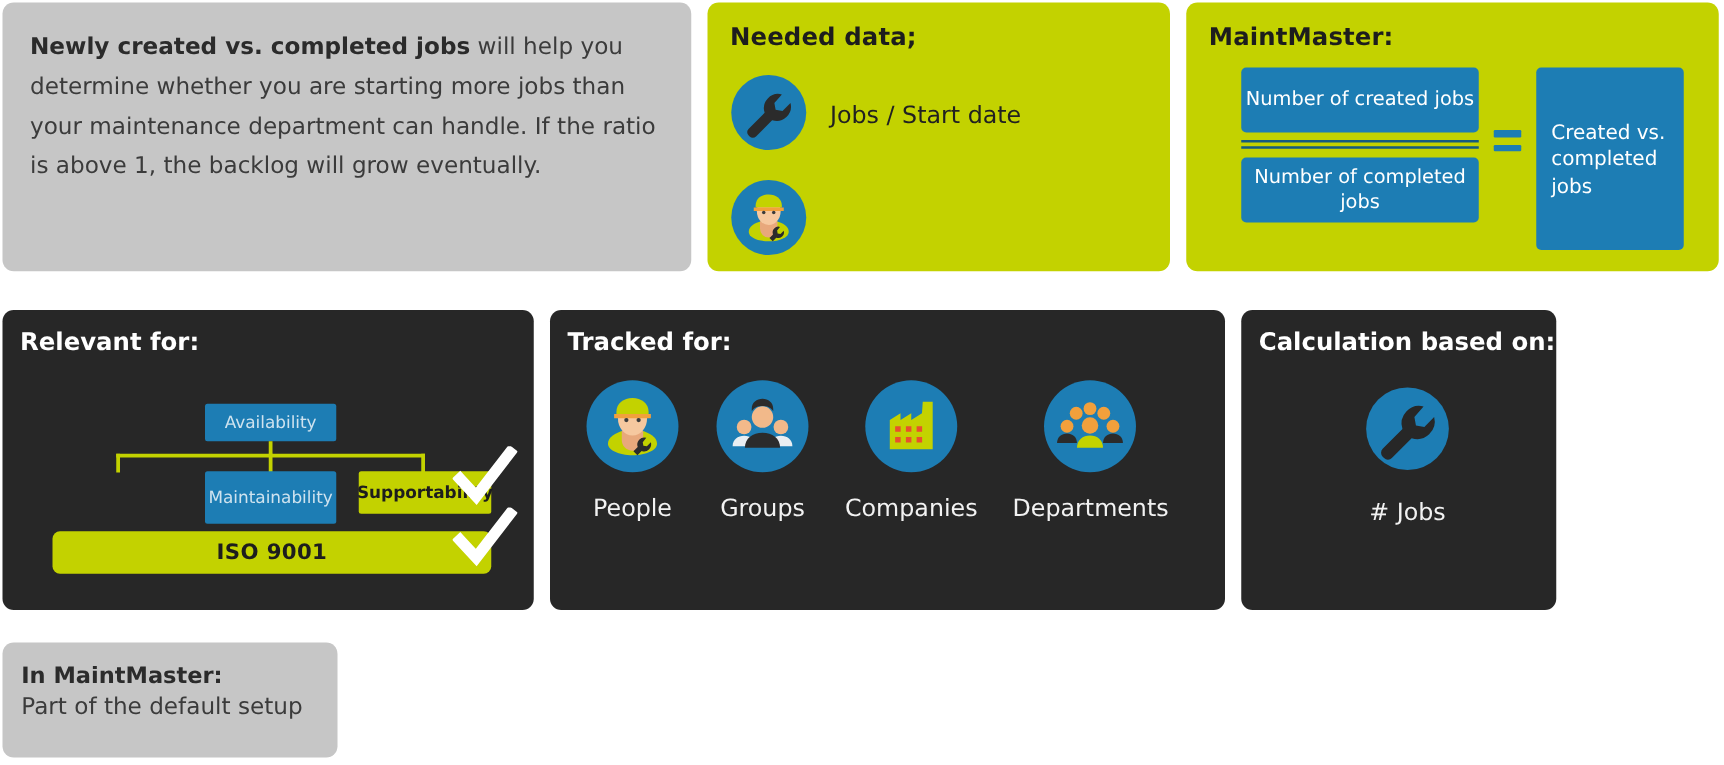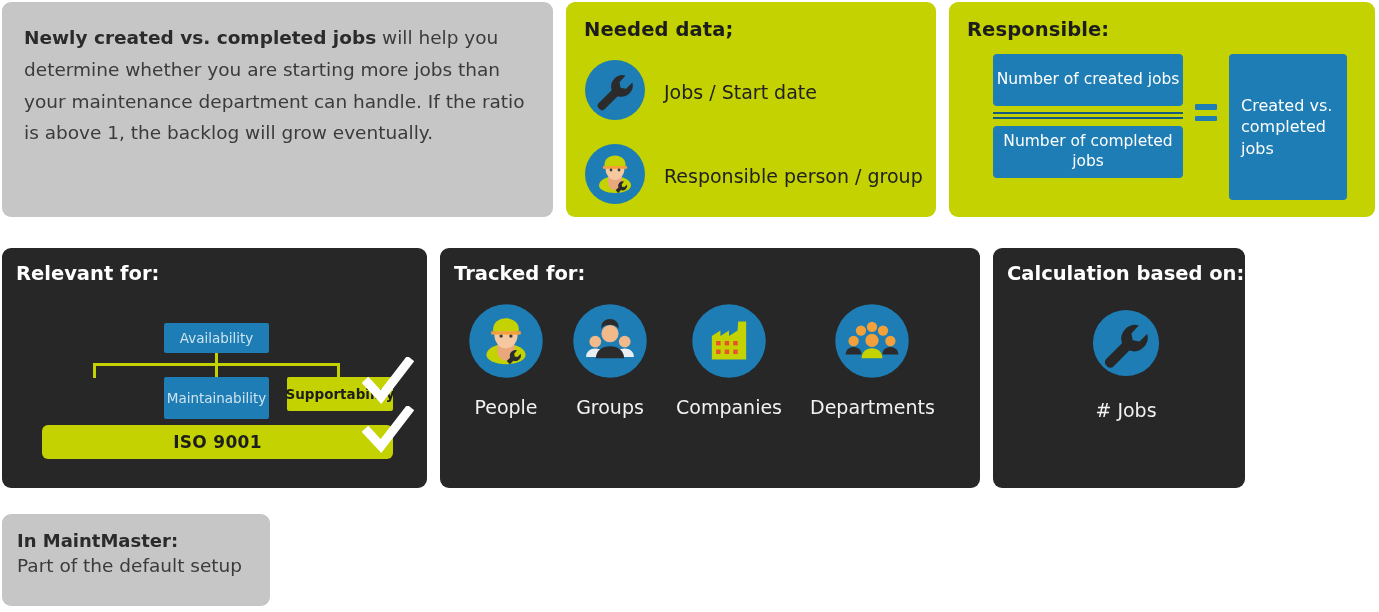--- a/index.html
+++ b/index.html
@@ -228,26 +228,25 @@
         <path d="M31 50c-9 0-16-3.4-16-7.5 0-4.5 5-7.2 10-8.5h12c5 1.3 10 4 10 8.5 0 4.1-7 7.5-16 7.5z" fill="#c3d200"></path>
         <path d="M24 34h14v6a7 7 0 0 1-14 0z" fill="#e8a87c"></path>
         <ellipse cx="31" cy="26" rx="9.5" ry="11" fill="#f6c89f"></ellipse>
         <path d="M20.5 21.5c0-5.5 4.7-9 10.5-9s10.5 3.5 10.5 9v1.5h-21z" fill="#c3d200"></path>
         <path d="M19 23h24v2.8H19z" fill="#f2a03c"></path>
         <circle cx="27" cy="27" r="1.4" fill="#3b3b3b"></circle>
         <circle cx="35" cy="27" r="1.4" fill="#3b3b3b"></circle>
         <path d="M40 38.5a4.6 4.6 0 0 0-5.6 6l-2.8 2.8 2.6 2.6 2.8-2.8a4.6 4.6 0 0 0 6-5.6l-2.6 2.6-2.3-.4-.4-2.3z" fill="#2b2b2b"></path>
       </svg>
     </span>
-    <span class="lbl">Responsible person / group</span>
   </div>
 </div>
 
 <div class="card card-green" id="calc-card">
-  <div class="green-title">Responsible:</div>
+  <div class="green-title">MaintMaster:</div>
   <div id="calc-body">
     <div class="calc-box" id="box-created">Number of created jobs</div>
     <div id="frac-bar"></div>
     <div class="calc-box" id="box-completed">Number of completed jobs</div>
     <div id="equals">
         <i></i>
         <i></i>
       </div>
     <div class="calc-box" id="box-result">Created vs. completed jobs</div>
   </div>

